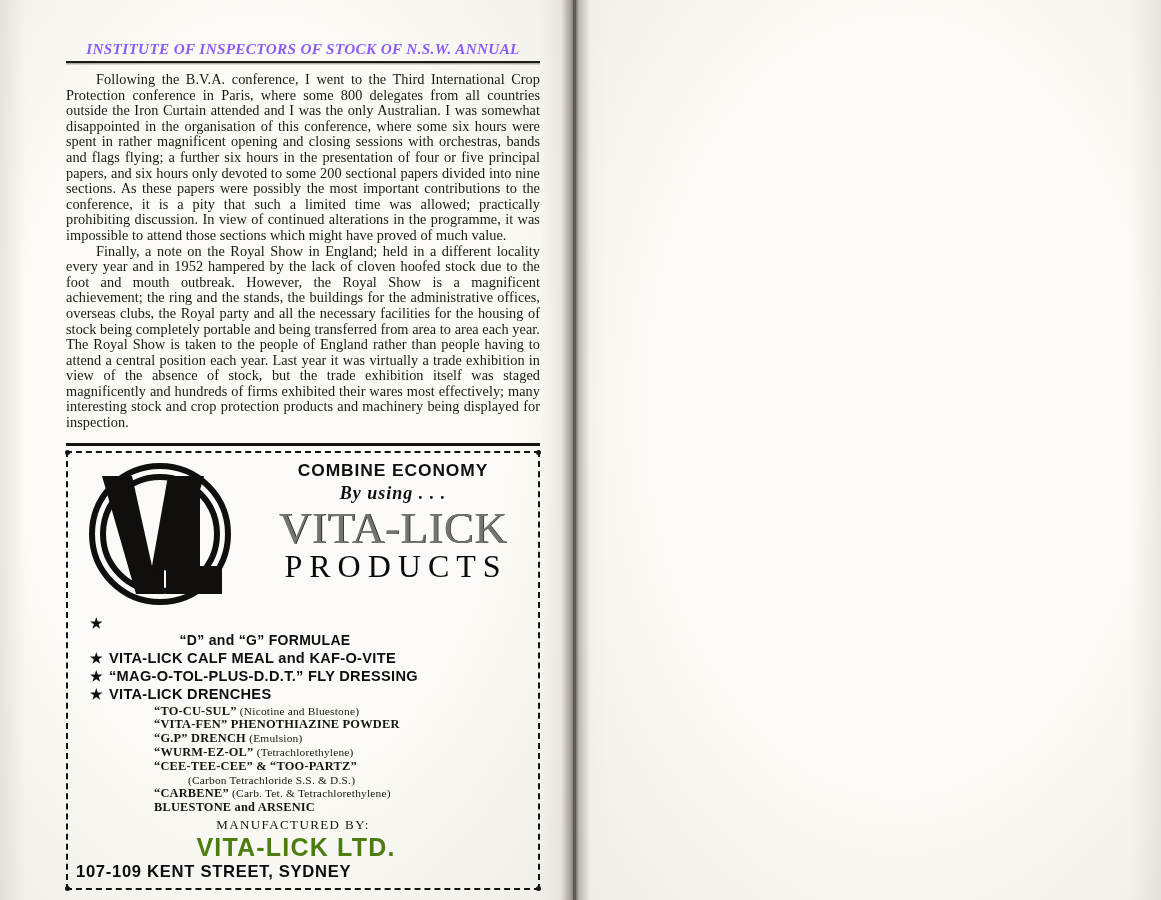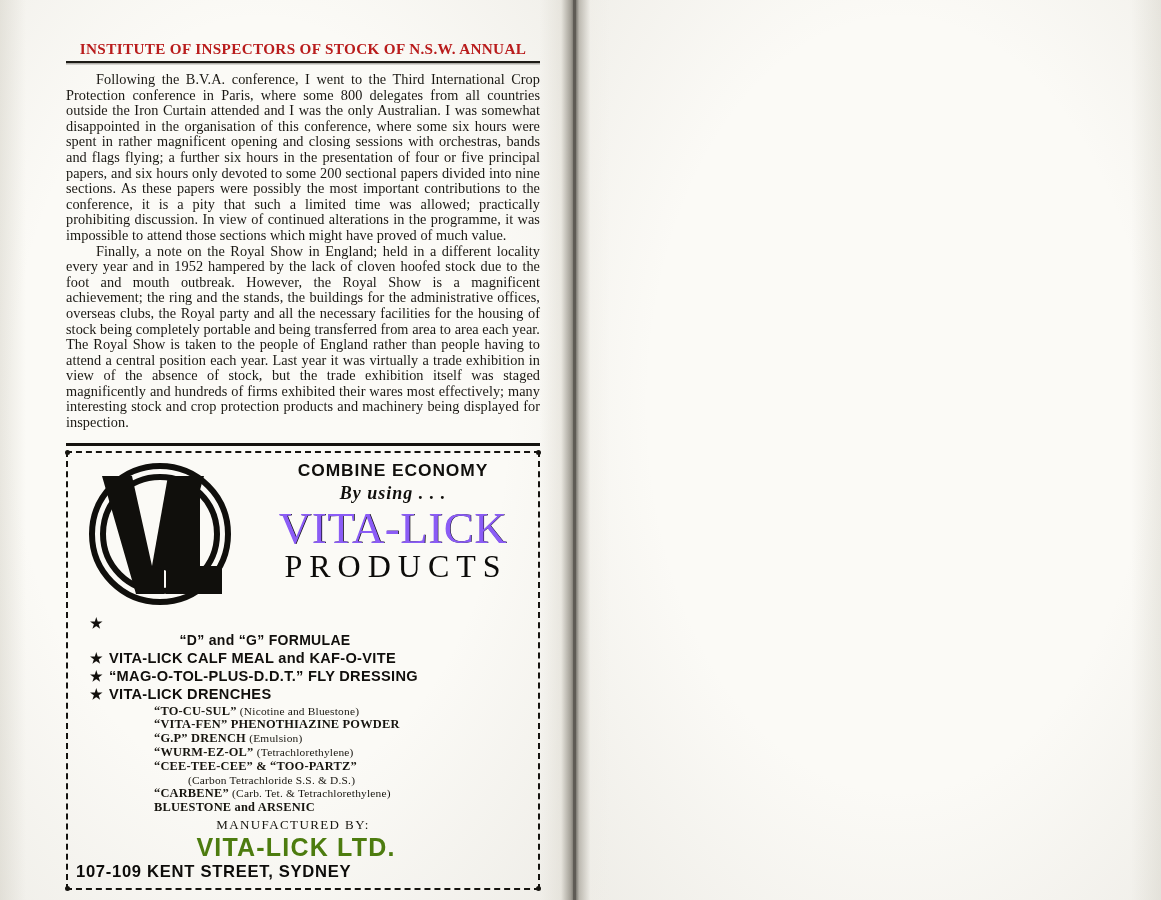--- a/index.html
+++ b/index.html
@@ -87,21 +87,22 @@
   #col-left  { left: 66px;  top: 40px; width: 474px; }
 
   
   .running-head {
     font-family: "Liberation Serif", serif;
     font-weight: bold;
     font-size: 15.2px;
     letter-spacing: 0.35px;
     text-align: center;
     white-space: nowrap;
-    color: #b91c1c;
+    color: #8b5cf6;
+    font-style: italic;
   }
   .head-rule {
     margin-top: 3px;
     height: 2px;
     background: #1d1b16;
     box-shadow: 0 1.5px 0 rgba(40,38,32,0.35);
   }
 
   
   .body-text {
@@ -181,21 +182,21 @@
     margin-top: 3px;
     color: #100f0c;
   }
   .ad-brand {
     font-family: "Liberation Serif", serif;
     font-size: 45px;
     line-height: 44px;
     font-weight: normal;
     letter-spacing: 0.5px;
     margin-top: 2px;
-    color: #8b5cf6;
+    color: #737373;
     text-shadow: 0.7px 0 0 #0c0b09;
   }
   .ad-products {
     font-family: "Liberation Serif", serif;
     font-size: 32px;
     line-height: 30px;
     letter-spacing: 7px;
     margin-top: 1px;
     padding-left: 6px;
     color: #0c0b09;

